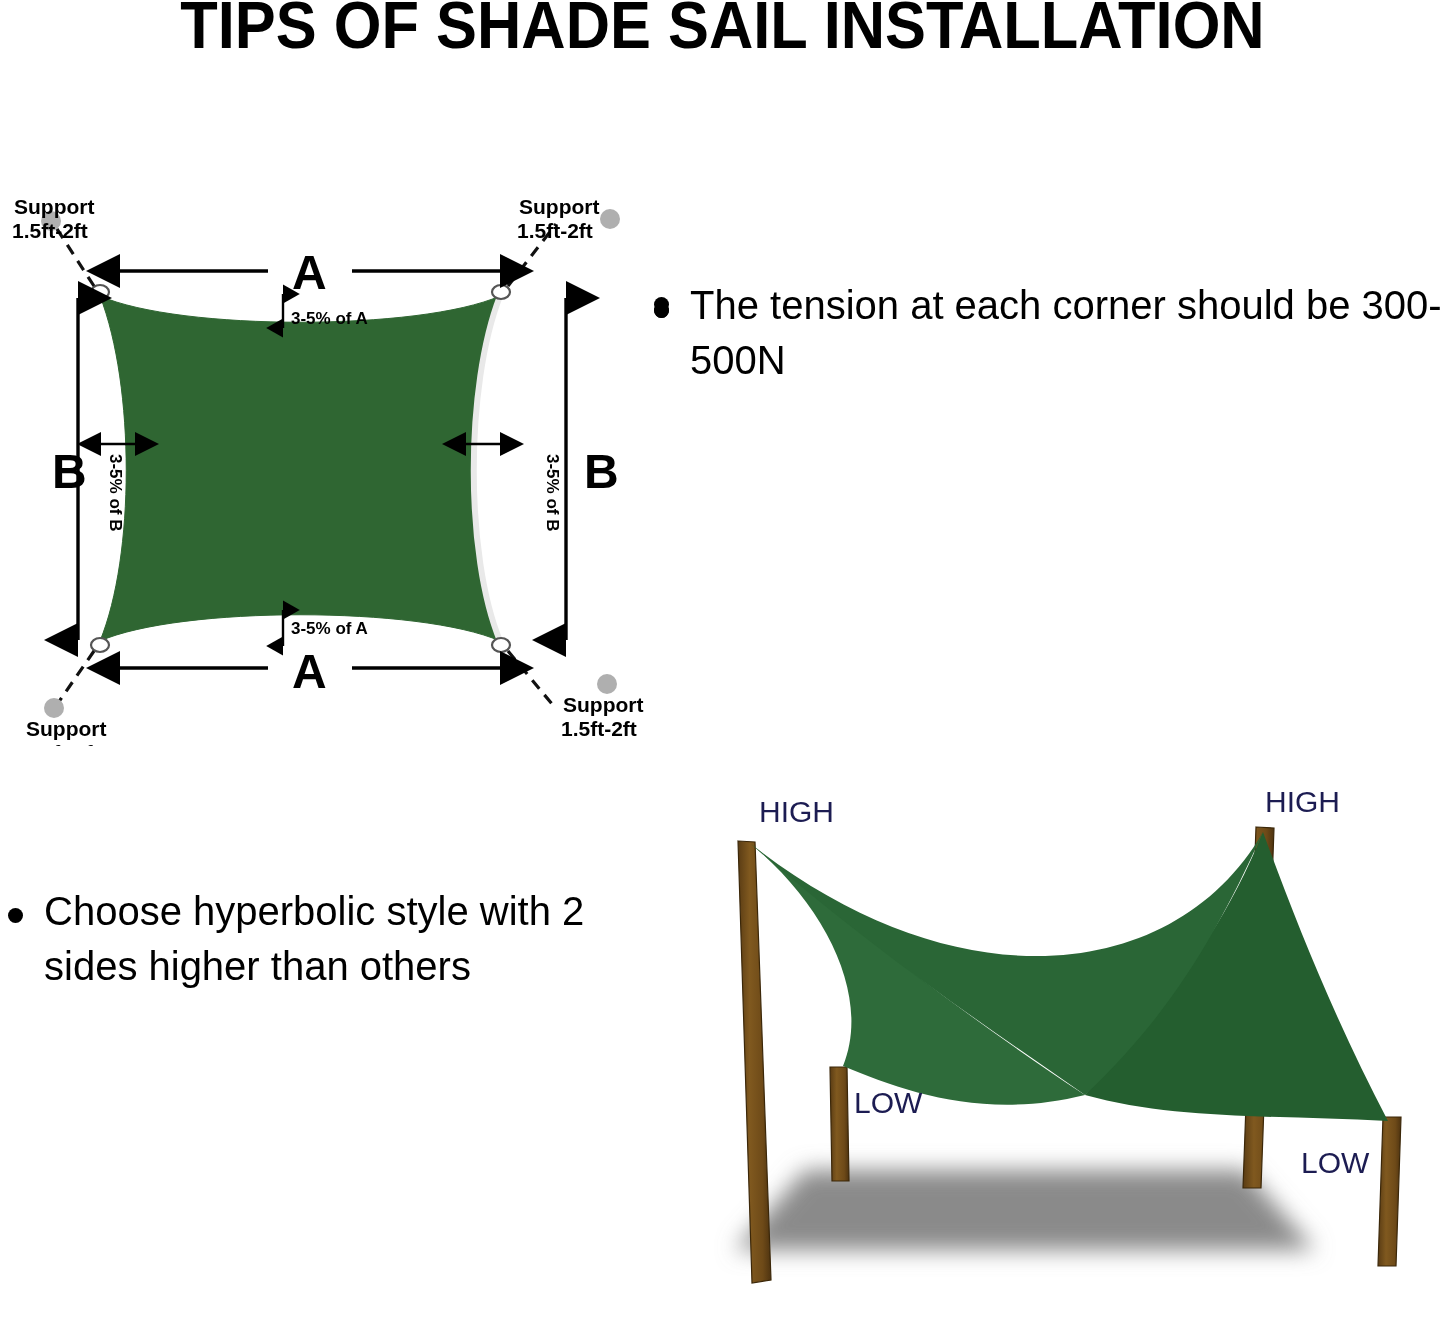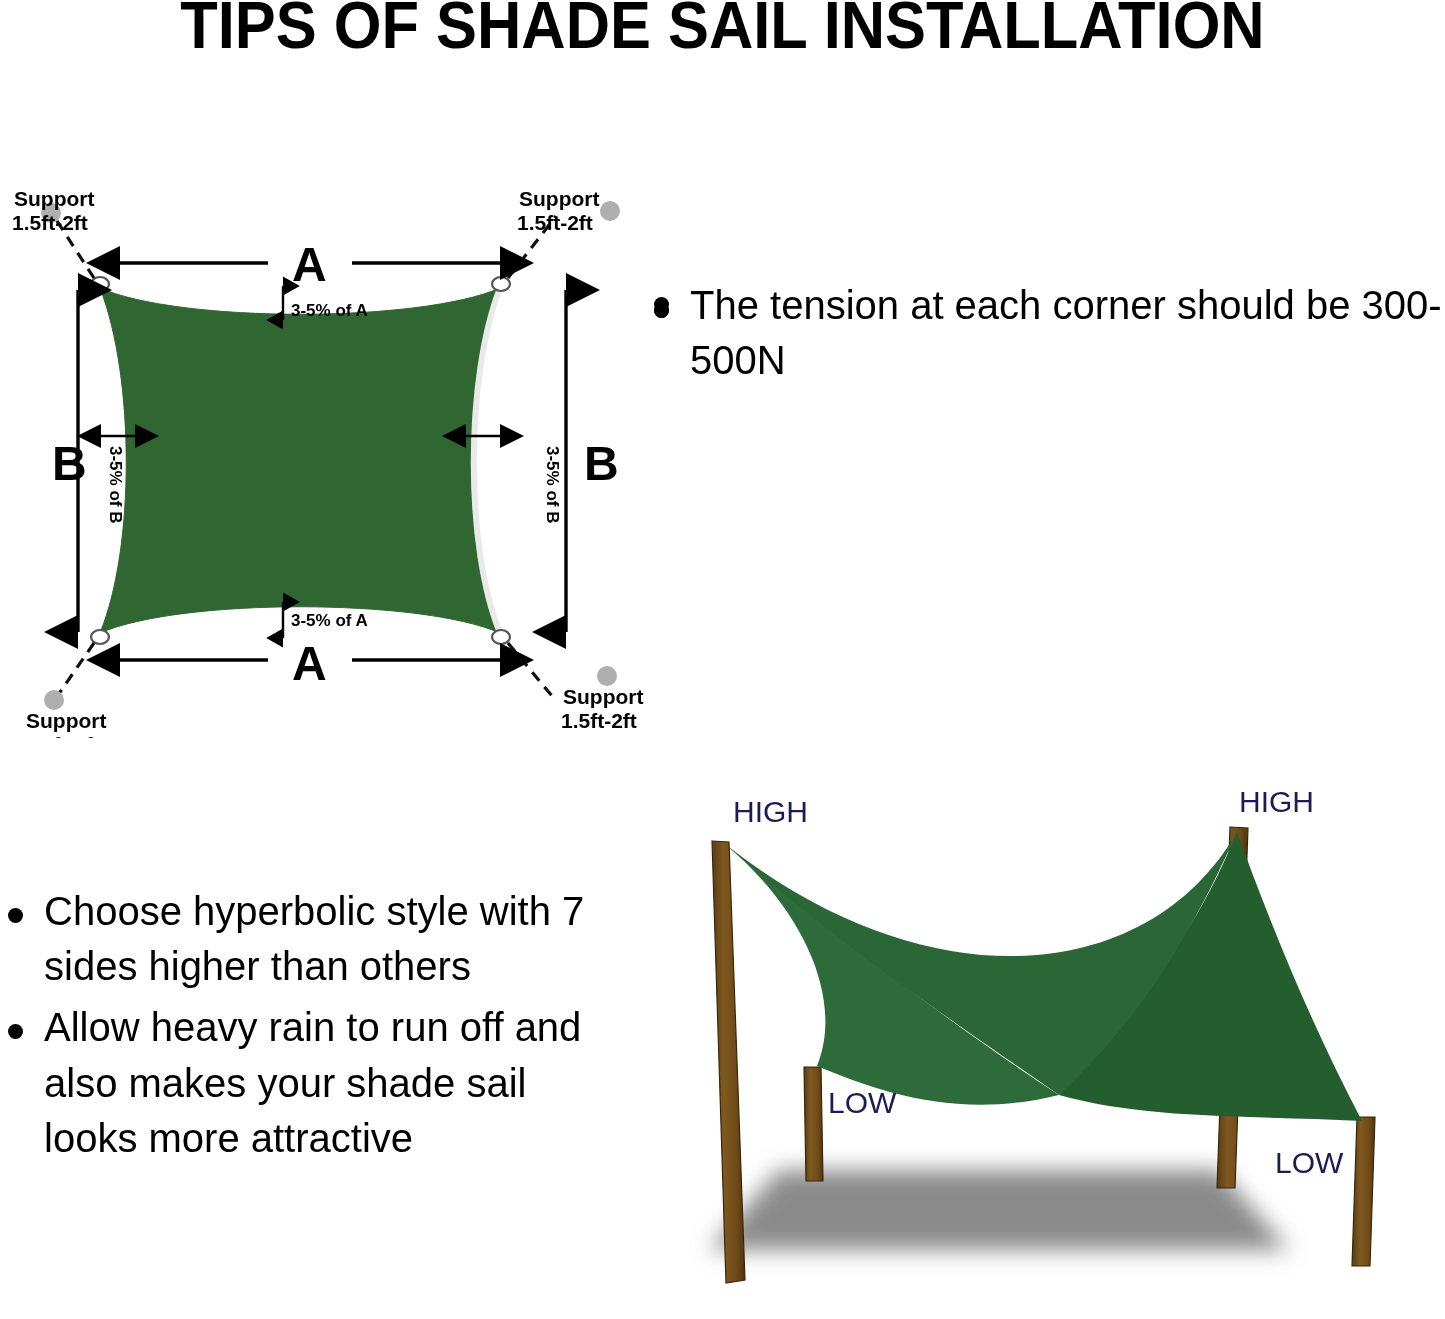--- a/index.html
+++ b/index.html
@@ -29,22 +29,22 @@
     letter-spacing: 0px;
     transform: scaleX(0.93);
     transform-origin: center top;
     white-space: nowrap;
     line-height: 1.0;
   }
 
   
   .panel { position: absolute; }
 
-  #rect-sail-diagram { left: 0px;   top: 168px; width: 660px; height: 570px; }
-  #hyperbolic-diagram{ left: 629px; top: 770px; width: 790px; height: 549px; }
+  #rect-sail-diagram { left: 0px;   top: 176px; width: 660px; height: 570px; }
+  #hyperbolic-diagram{ left: 655px; top: 770px; width: 790px; height: 549px; }
 
   
   .bullet-list {
     position: absolute;
     font-family: "Liberation Sans", sans-serif;
     list-style: none;
     margin: 0;
     padding: 0;
   }
   .bullet-list li {
@@ -194,25 +194,21 @@
   </li>
   <li>
     <span class="dot"></span>
     <span>The tension at each corner should be 300-500N</span>
   </li>
 </ul>
 
 <ul class="bullet-list" id="tips-bottom-left">
   <li>
     <span class="dot"></span>
-    <span>Choose hyperbolic style with 7 sides higher than others</span>
-  </li>
-  <li>
-    <span class="dot"></span>
-    <span>Allow heavy rain to run off and also makes your shade sail looks more attractive</span>
+    <span>Choose hyperbolic style with 2 sides higher than others</span>
   </li>
 </ul>
 
 <div class="panel" id="hyperbolic-diagram">
   <svg width="790" height="549" viewBox="0 0 790 549" xmlns="http://www.w3.org/2000/svg">
     <defs>
       <filter id="shadowBlur" x="-25%" y="-40%" width="150%" height="190%">
         <feGaussianBlur stdDeviation="11"></feGaussianBlur>
       </filter>
       <linearGradient id="postGrad" x1="0" y1="0" x2="1" y2="0">

